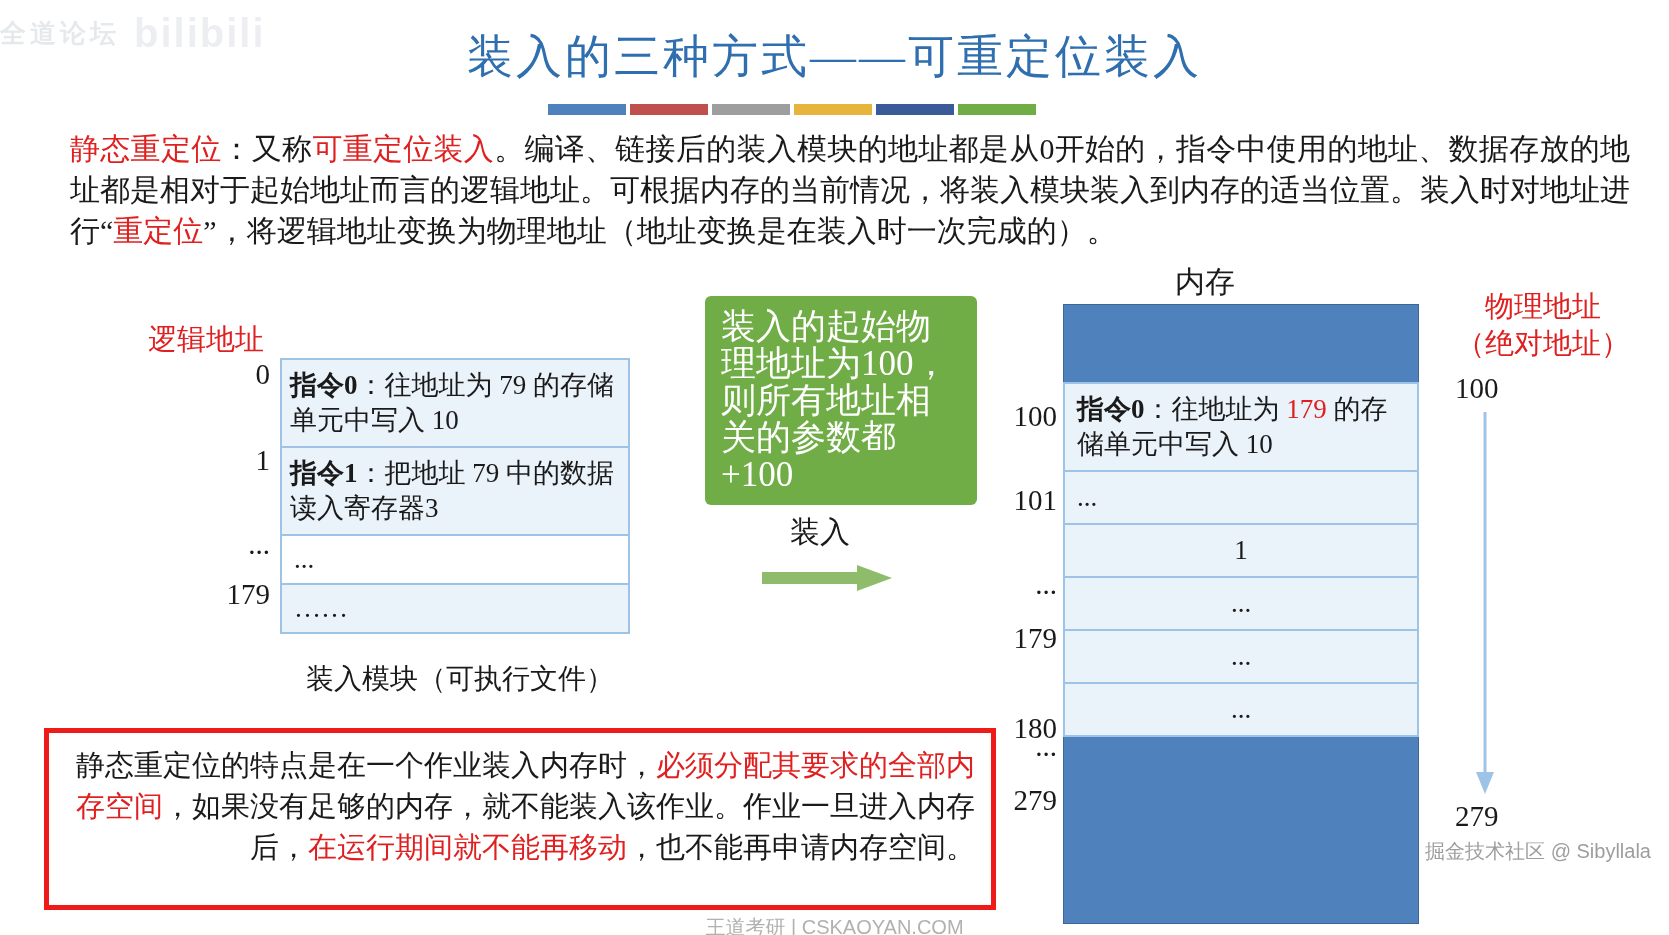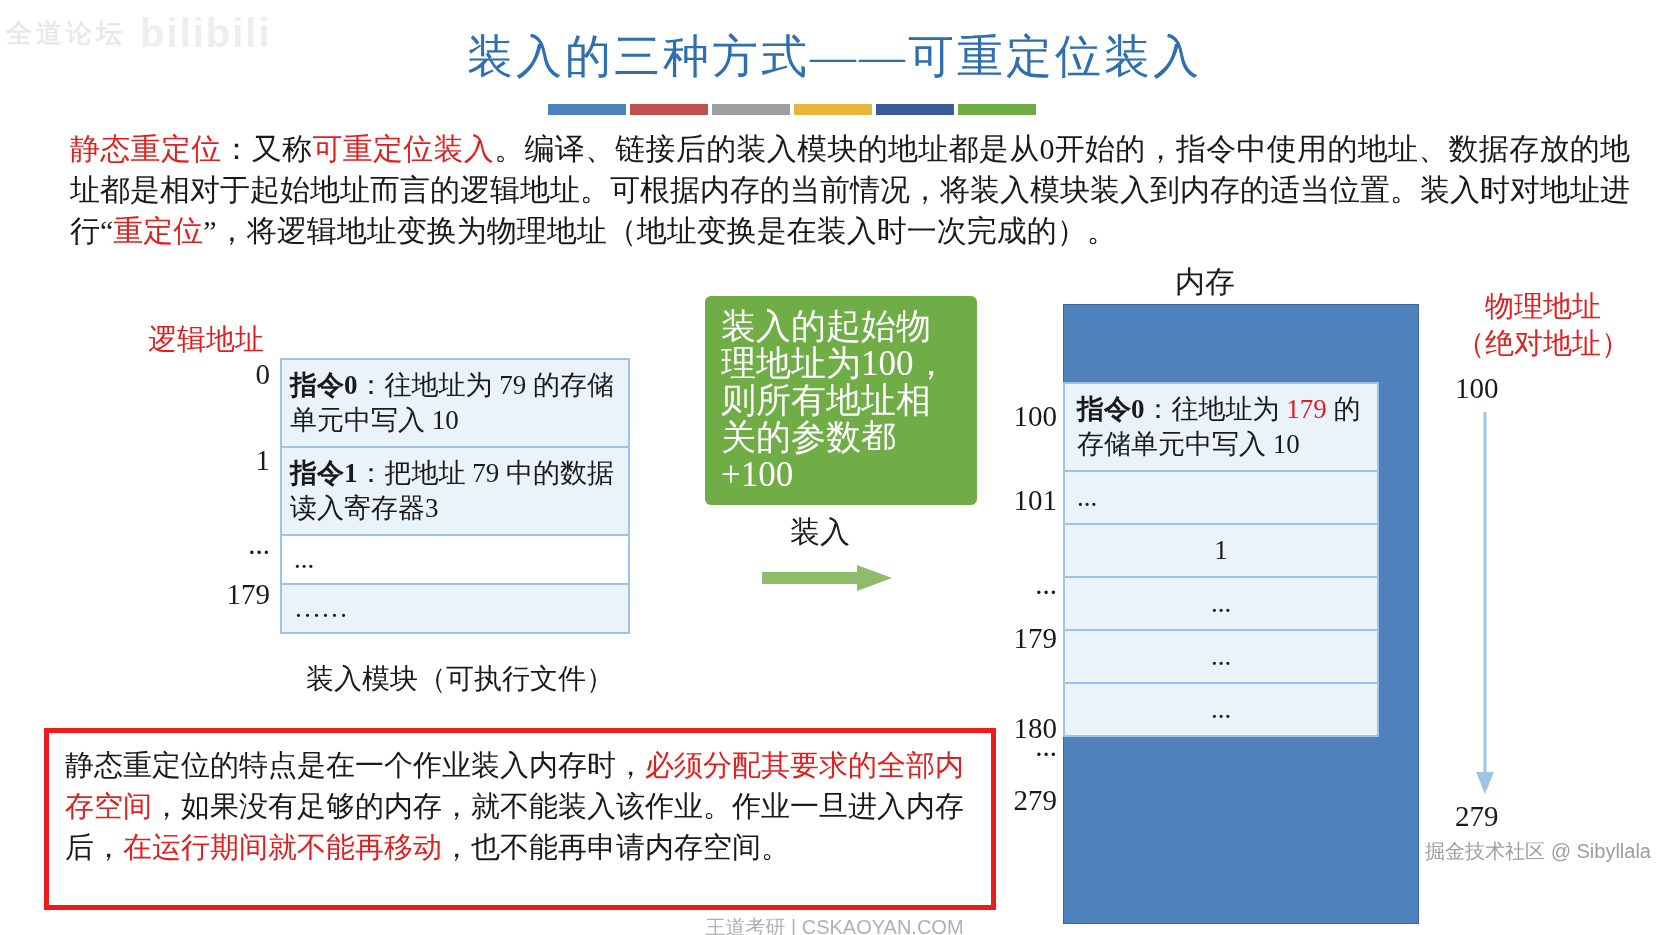--- a/index.html
+++ b/index.html
@@ -31,21 +31,20 @@
     height: 62px;
     opacity: 0.35;
     color: #9aa4ae;
     font-family: "Liberation Sans", sans-serif;
     font-size: 34px;
     font-weight: bold;
     letter-spacing: 2px;
     display: flex;
     align-items: center;
     gap: 14px;
-    margin-left: 6px;
   }
   .logo-wm .logo-text-cn {
     font-size: 26px;
     color: #b9c2ca;
     letter-spacing: 4px;
   }
   .logo-wm .logo-text-en {
     color: #c9d1d8;
     font-size: 40px;
   }
@@ -203,21 +202,21 @@
     width: 356px;
     height: 620px;
     background: #4f81bd;
     border: 1px solid #3f6795;
     box-sizing: border-box;
   }
   .mem-inner {
     position: absolute;
     left: 1063px;
     top: 382px;
-    width: 316px;
+    width: 356px;
     background: #ffffff;
     border: 2px solid #9dc3e6;
     box-sizing: border-box;
   }
   .mem-inner .row {
     border-bottom: 2px solid #9dc3e6;
     background: #eaf2fa;
     padding: 8px 12px;
     font-size: 27px;
     line-height: 35px;
@@ -270,20 +269,21 @@
     left: 44px;
     top: 728px;
     width: 952px;
     height: 182px;
     border: 5px solid #ee1b1b;
     box-sizing: border-box;
     padding: 12px 16px 0 16px;
     font-size: 29px;
     line-height: 41px;
     background: #ffffff;
+    text-align: right;
   }
 </style>
 </head>
 <body>
 
 <div class="slide">
 
   <div class="logo-wm">
     <span class="logo-text-cn">全道论坛</span>
     <span class="logo-text-en">bilibili</span>

